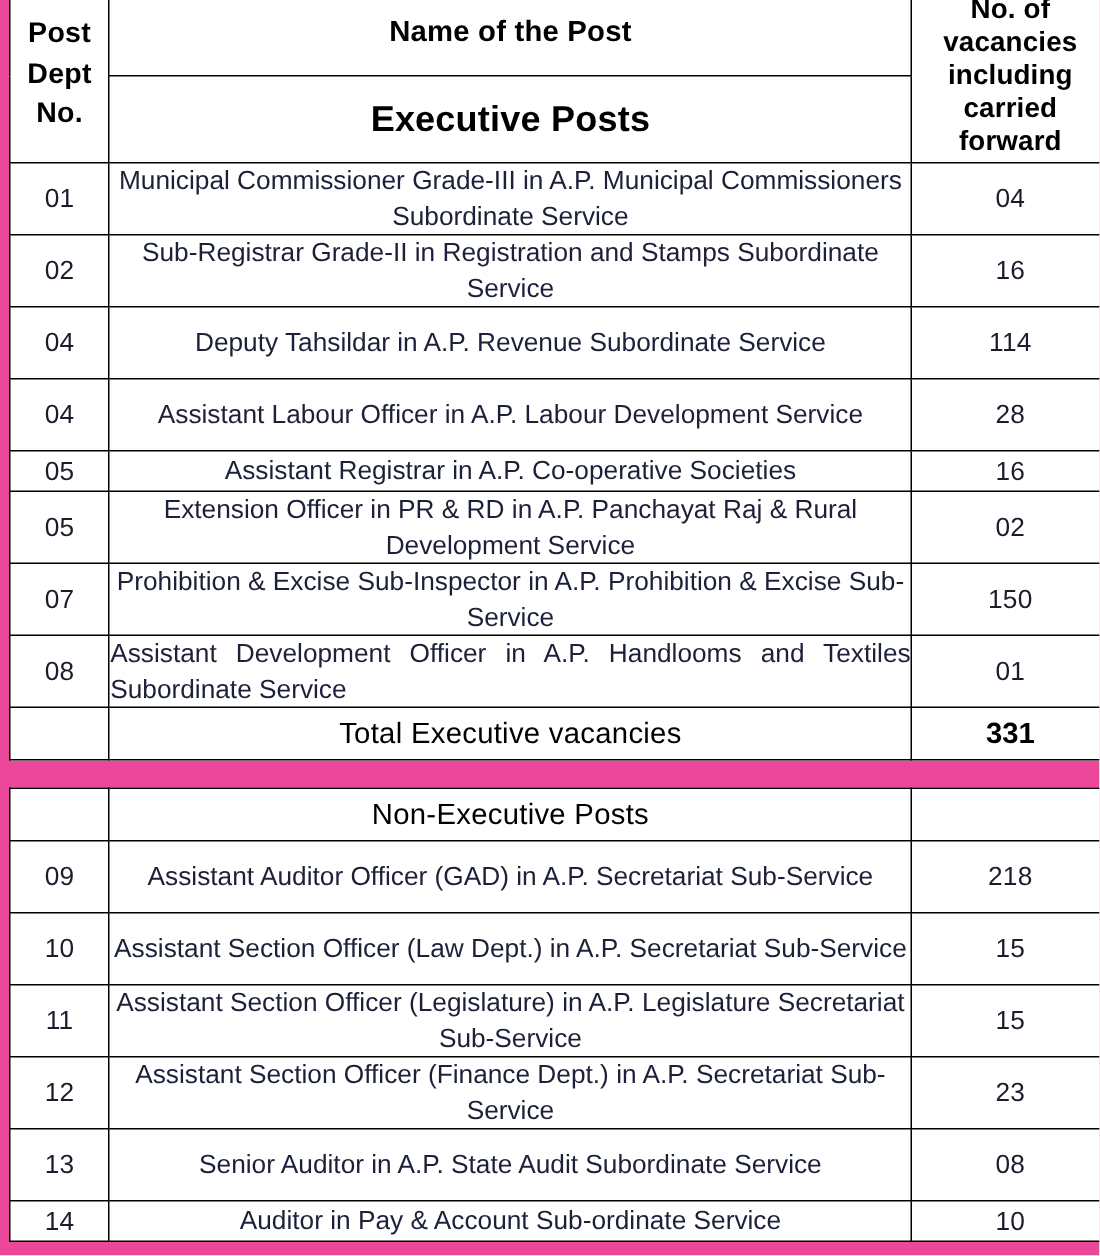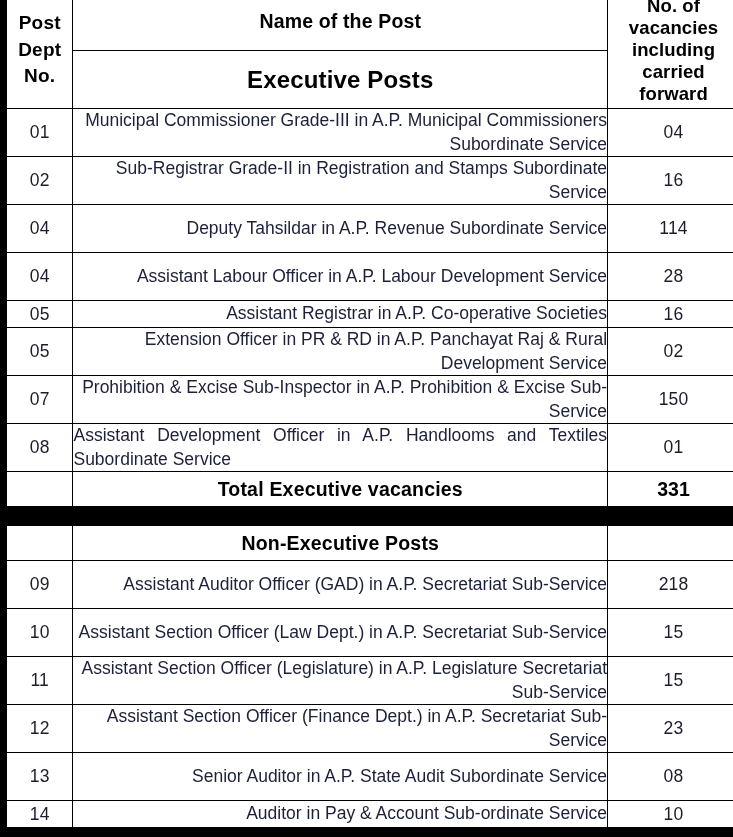--- a/index.html
+++ b/index.html
@@ -13,21 +13,21 @@
     overflow: hidden;
     font-family: "Liberation Sans", sans-serif;
     color: #1a1a28;
     -webkit-font-smoothing: antialiased;
   }
 
   #page {
     position: relative;
     width: 733px;
     height: 837px;
-    background: #000000;
+    background: #ec4899;
     overflow: hidden;
   }
 
   
   .vac-table {
     border-collapse: collapse;
     table-layout: fixed;
     width: 734px;          
     margin-left: 6px;
     background: #fff;
@@ -59,21 +59,21 @@
     font-weight: 400;
     color: #1c1c2c;
     letter-spacing: .2px;
   }
   .cell-name {
     font-size: 17.5px;
     font-weight: 400;
     color: #1c2038;
     line-height: 1.32;
     padding: 2px 7px 2px 11px;
-    text-align: right;
+    text-align: center;
   }
   .cell-name.justify {
     text-align: justify;
     text-align-last: left;
   }
 
   
   .hdr {
     font-weight: bold;
     color: #000;
@@ -107,21 +107,21 @@
   .clip-top { position: relative; top: -9px; }
 
   
   .row-total td,
   .row-section td {
     height: 34px;
   }
   .total-label,
   .section-label {
     text-align: center;
-    font-weight: bold;
+    font-weight: normal;
     font-size: 19.5px;
     color: #000;
     letter-spacing: .2px;
   }
   .total-count {
     text-align: center;
     font-weight: bold;
     font-size: 19.5px;
     color: #000;
   }

